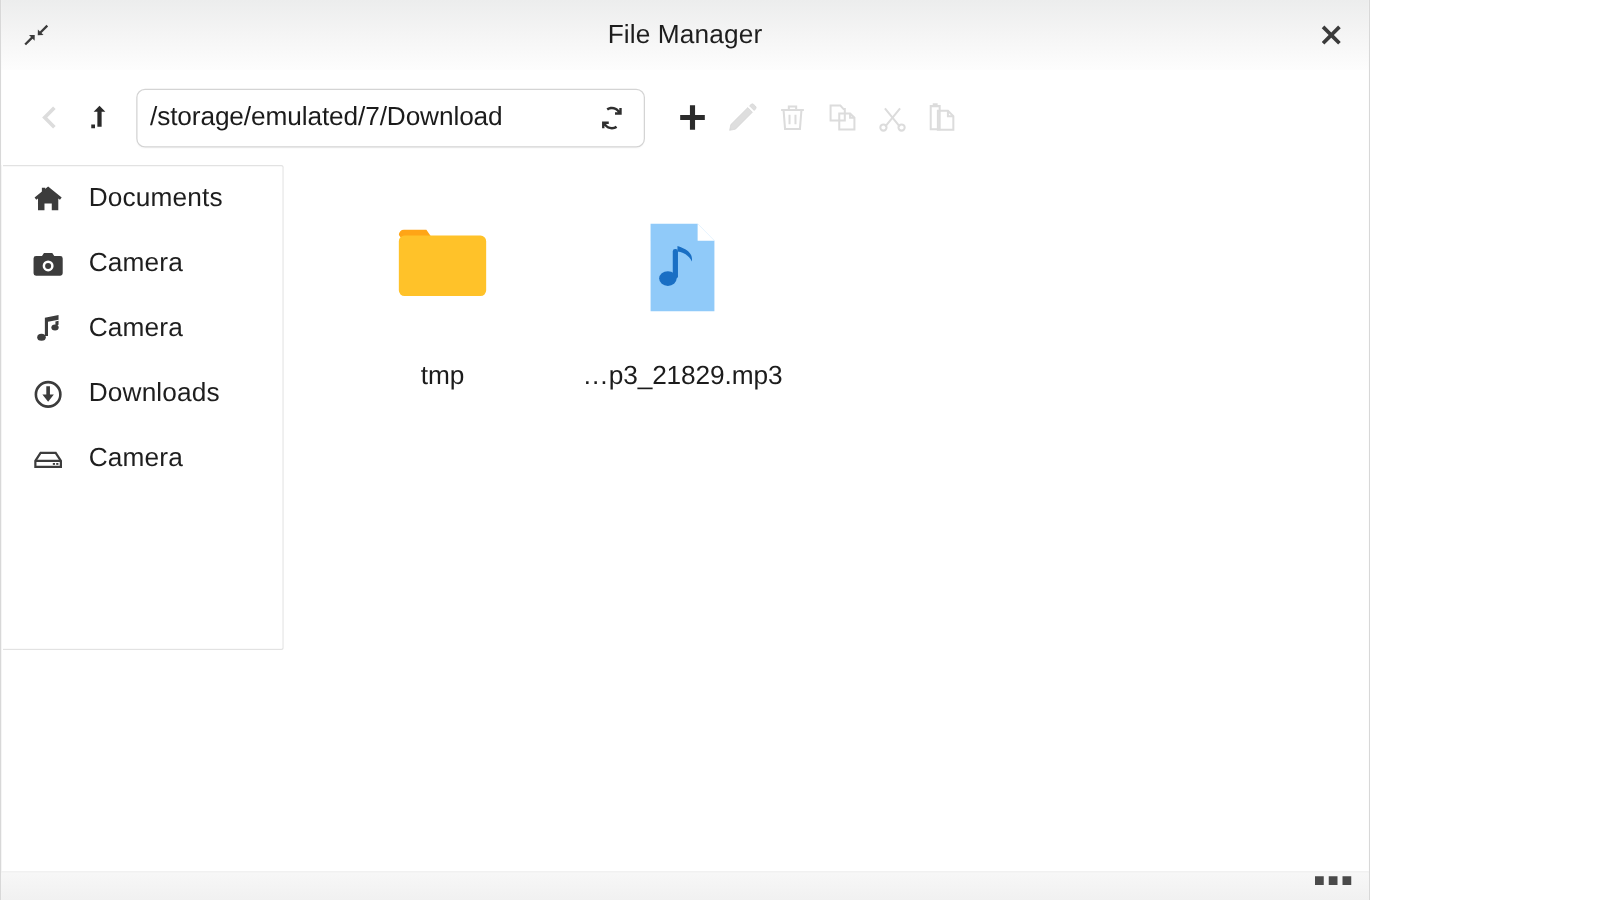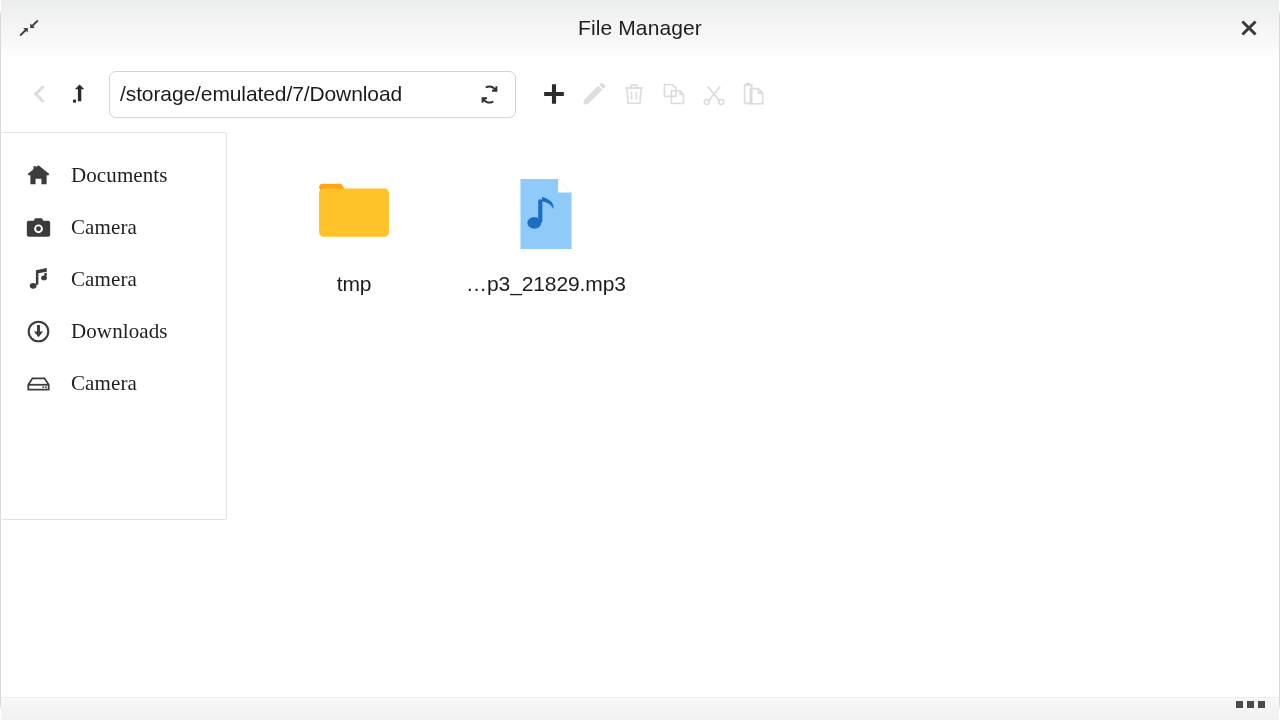--- a/index.html
+++ b/index.html
@@ -8,26 +8,25 @@
   html, body {
     width: 1280px;
     height: 720px;
     overflow: hidden;
     font-family: "Liberation Sans", "DejaVu Sans", sans-serif;
     background: #ffffff;
   }
 
   #app {
     position: relative;
-    width: 1280px;
+    width: 1096px;
     height: 720px;
     background: #ffffff;
     border-left: 1px solid #d8d8d8;
     border-right: 1px solid #d8d8d8;
-    border-radius: 16px;
   }
 
   
   .titlebar {
     position: absolute;
     top: 0; left: 0; right: 0;
     height: 56px;
     background: linear-gradient(to bottom, #eceded 0%, #f4f4f4 45%, #fdfdfd 100%);
     display: flex;
     align-items: center;
@@ -106,22 +105,21 @@
   .sidebar {
     position: absolute;
     left: 1px;
     top: 132px;
     width: 225px;
     height: 388px;
     background: #ffffff;
     border: 1px solid #e2e2e2;
     border-left: none;
     border-radius: 0 2px 2px 0;
-    padding-top: 16px;
-    font-family: Liberation Serif, serif;
+    padding-top: 0;
   }
   .side-item {
     height: 52px;
     display: flex;
     align-items: center;
     padding-left: 24px;
     cursor: pointer;
   }
   .side-ico {
     width: 30px;
@@ -154,20 +152,21 @@
     flex-wrap: wrap;
     align-content: flex-start;
   }
   .file-item {
     width: 192px;
     display: flex;
     flex-direction: column;
     align-items: center;
     cursor: pointer;
     padding-top: 6px;
+    gap: 17px;
   }
   .file-ico {
     width: 96px;
     height: 96px;
     display: flex;
     align-items: center;
     justify-content: center;
   }
   .file-label {
     margin-top: 10px;

